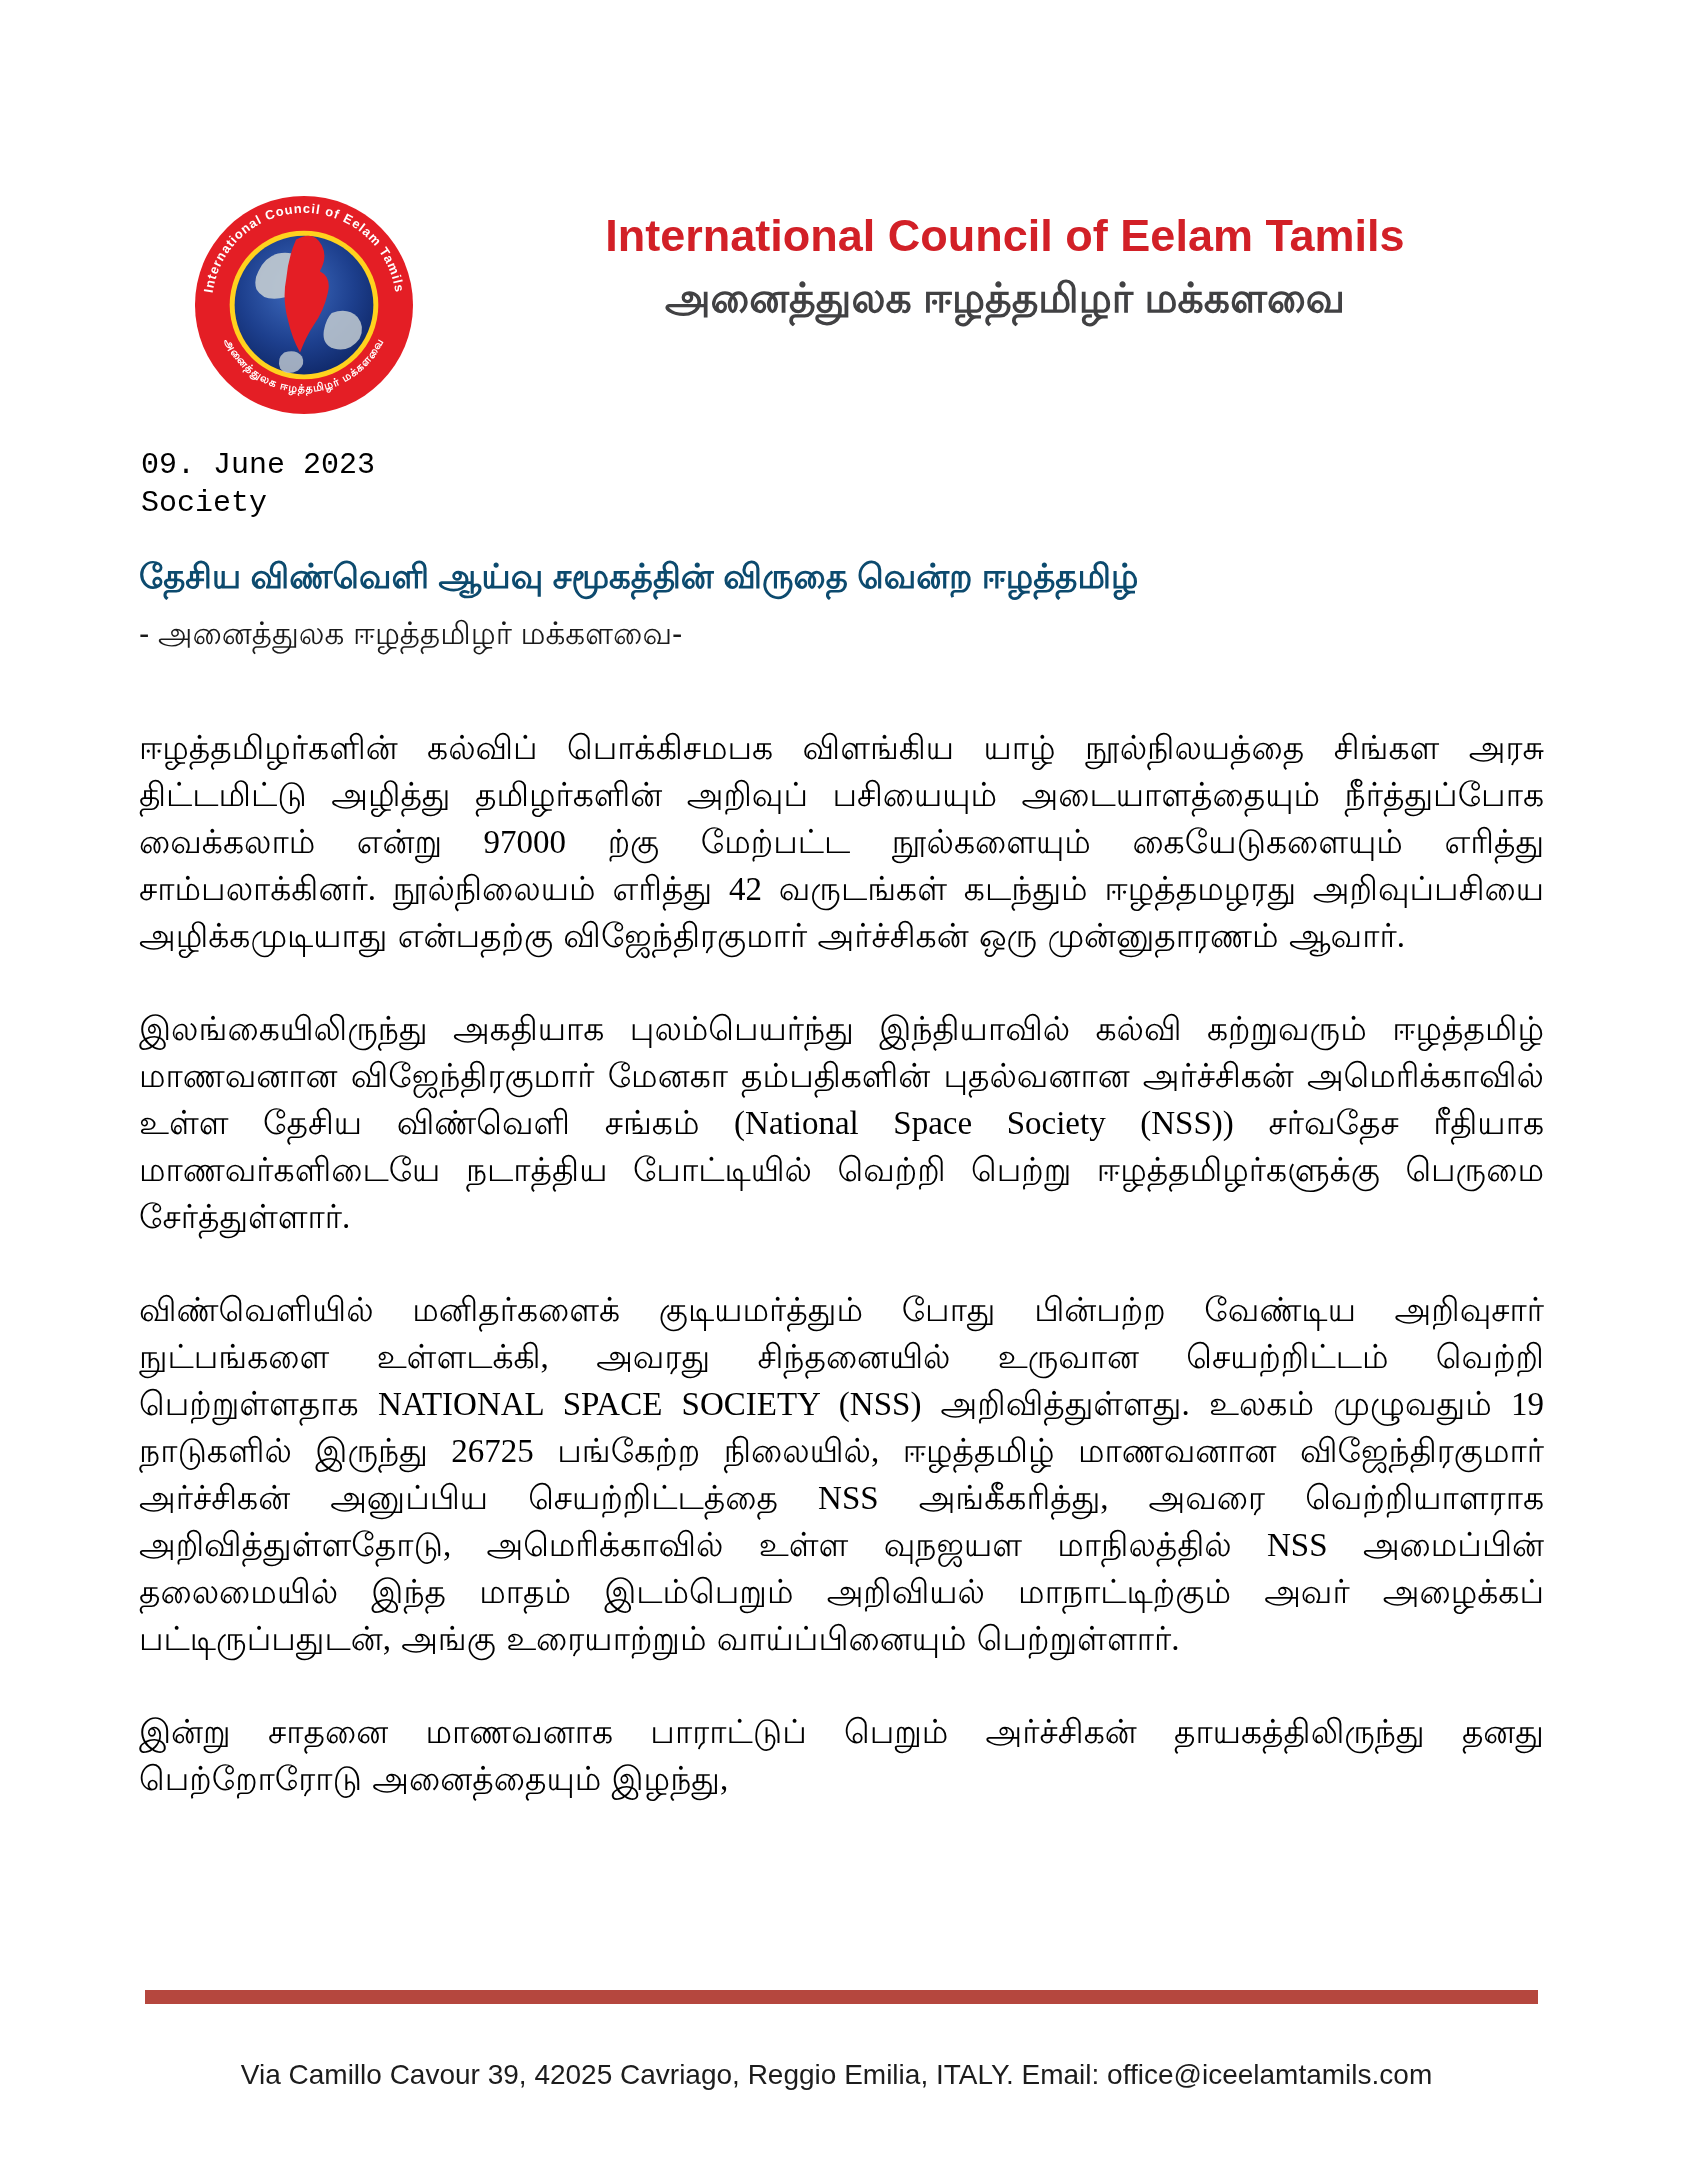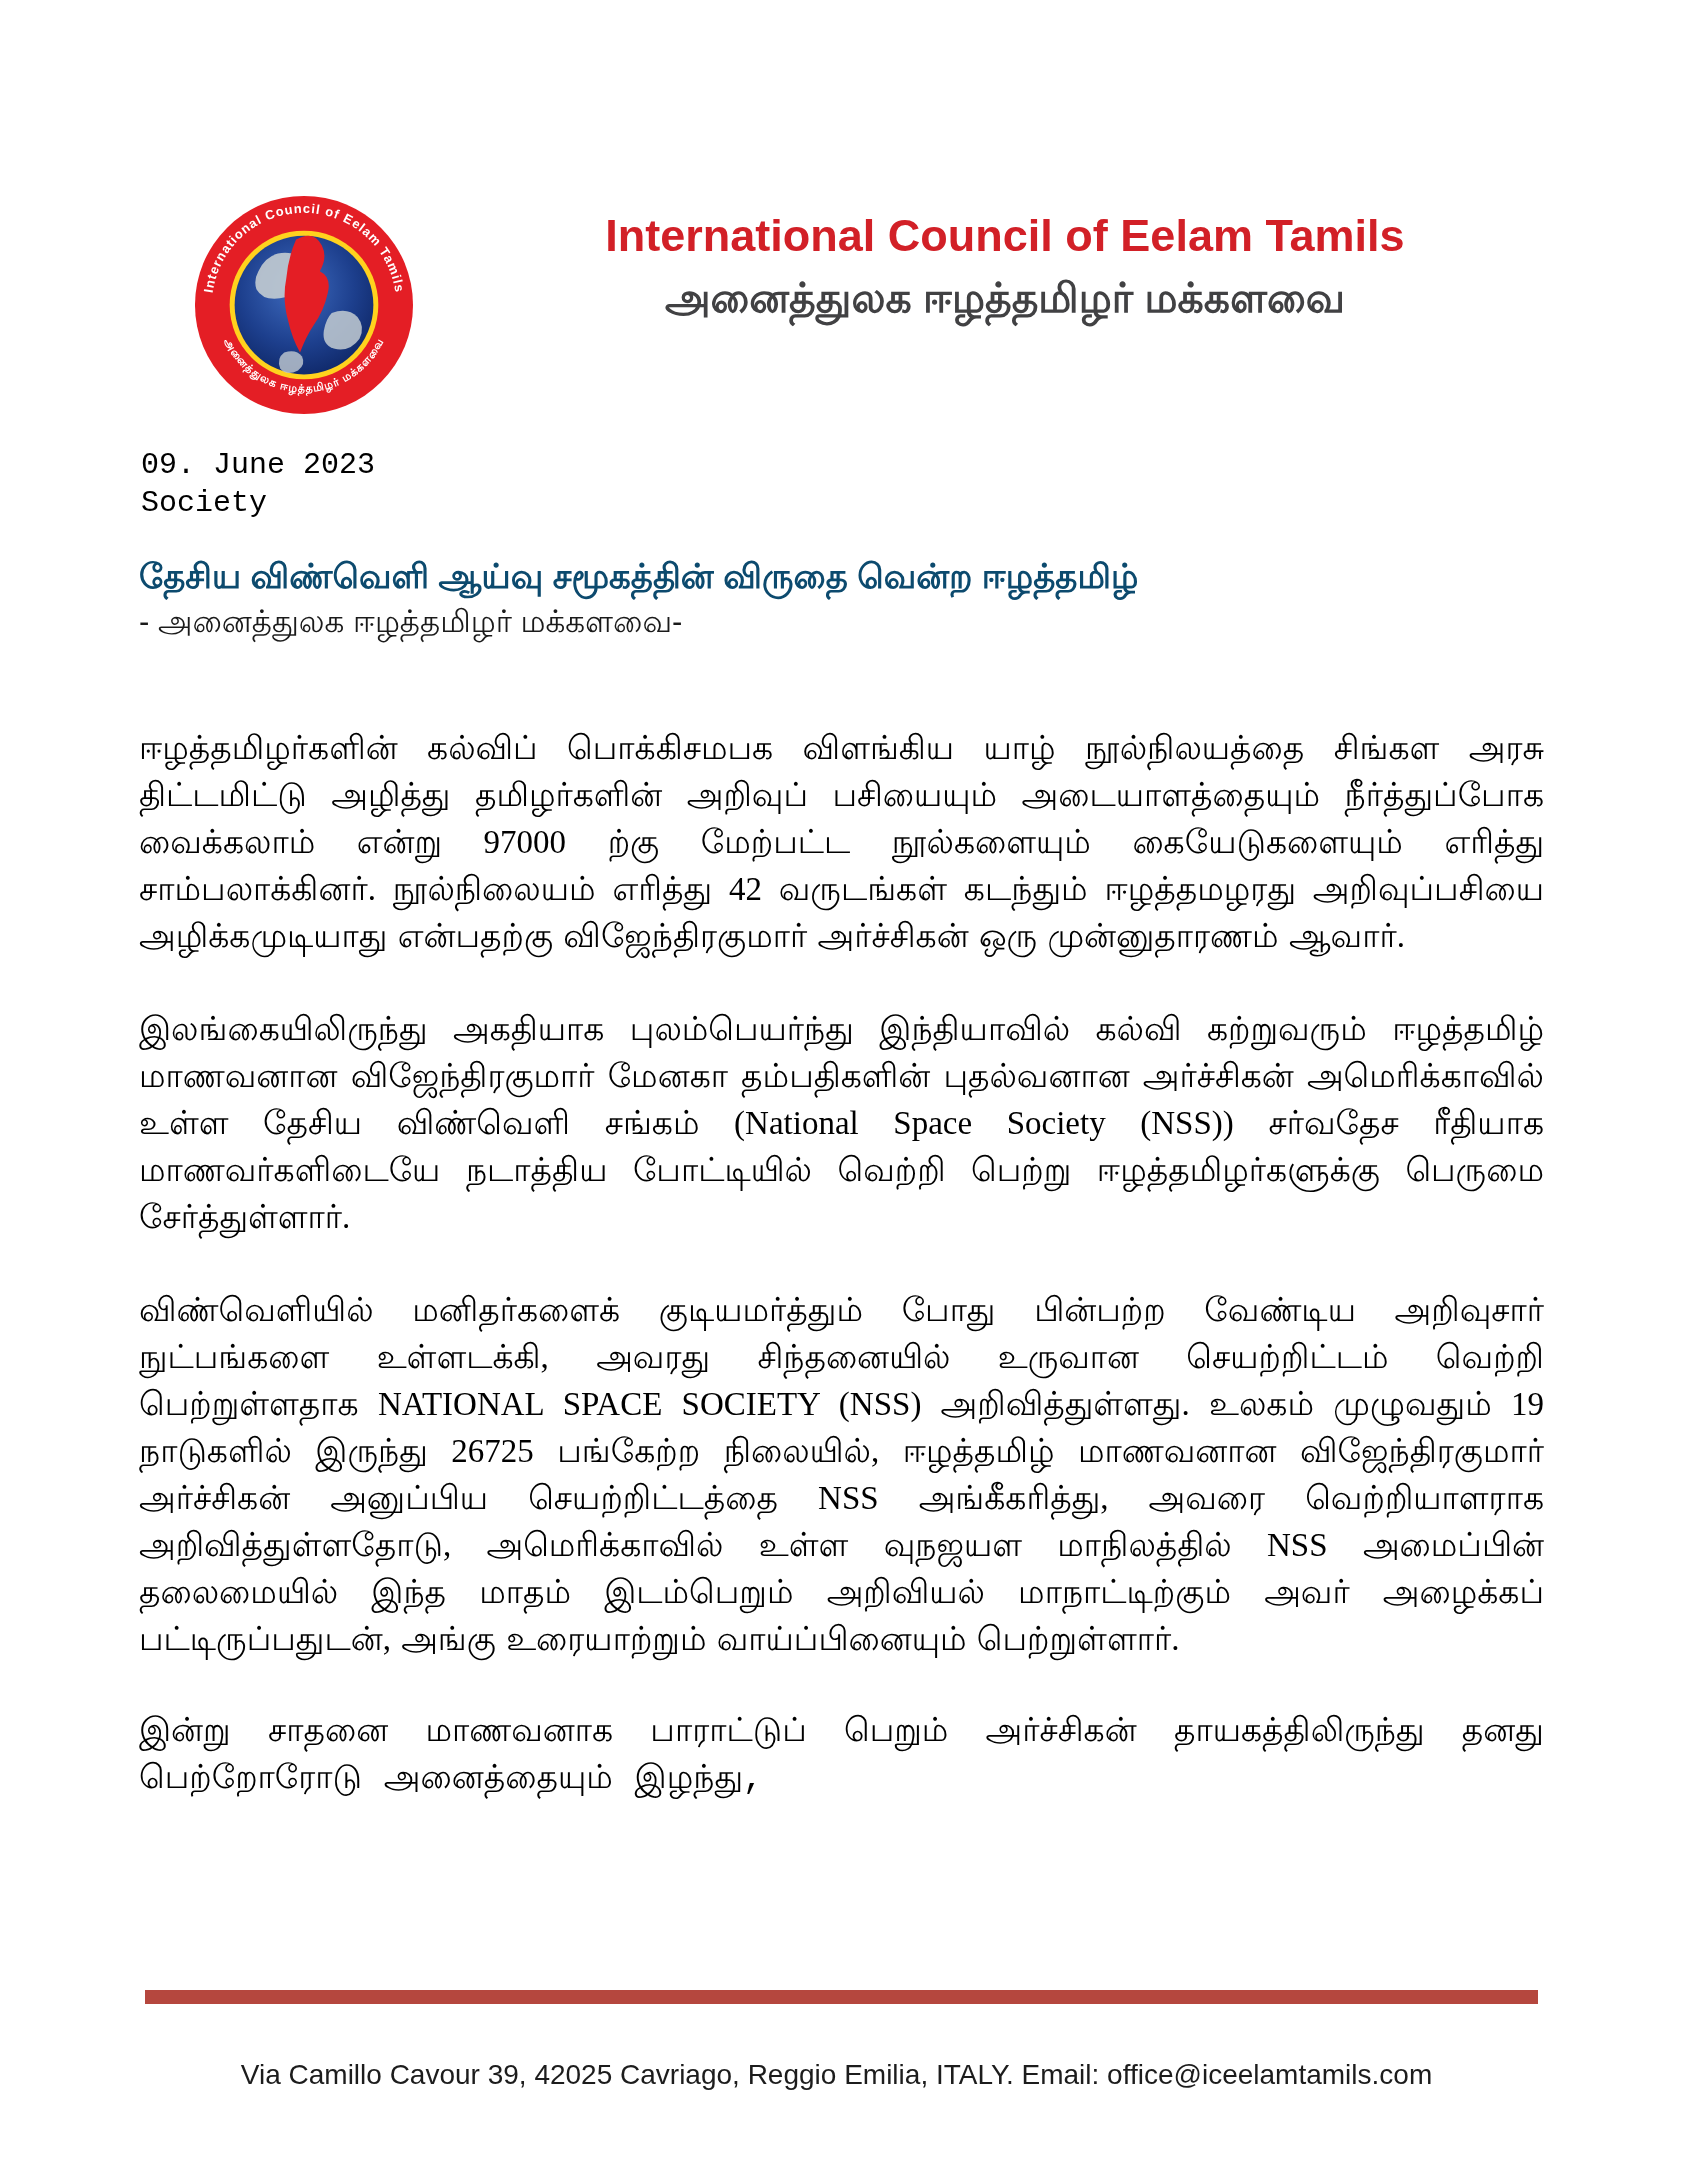--- a/index.html
+++ b/index.html
@@ -16,27 +16,27 @@
                 font-size:41px;color:#414143;}
 
   
   .dateblock{position:absolute;top:447px;left:141px;font-size:30px;line-height:1.25;
              font-family:Liberation Mono, monospace;color:#000;}
 
   
   .headline{position:absolute;top:554px;left:139px;right:139px;
             font-family:"Liberation Sans", sans-serif;}
   .headline-line{font-weight:700;font-size:34px;line-height:1.35;color:#0c4a6e;}
-  .headline-byline{font-weight:400;font-size:31px;margin-top:4px;color:#1a1a1a;}
+  .headline-byline{font-weight:400;font-size:31px;margin-top:16px;color:#1a1a1a;}
 
   
   .body-text{position:absolute;top:725px;left:139px;right:139px;}
   .body-text p{margin:0 0 46px 0;font-size:33px;line-height:47px;
                text-align:justify;text-align-last:left;word-spacing:2px;}
-  .body-text p:last-child{margin-bottom:0;font-family:Liberation Mono, monospace;}
+  .body-text p:last-child{margin-bottom:0;}
 
   
   .footer-divider{position:absolute;top:1990px;left:145px;right:145px;height:14px;
                   background:#b5473e;}
   .footer-address{position:absolute;top:2059px;left:0;right:10px;text-align:center;
                   font-family:"Liberation Sans", sans-serif;font-size:28px;color:#1c1c1c;}
 </style>
 </head>
 <body>
 

